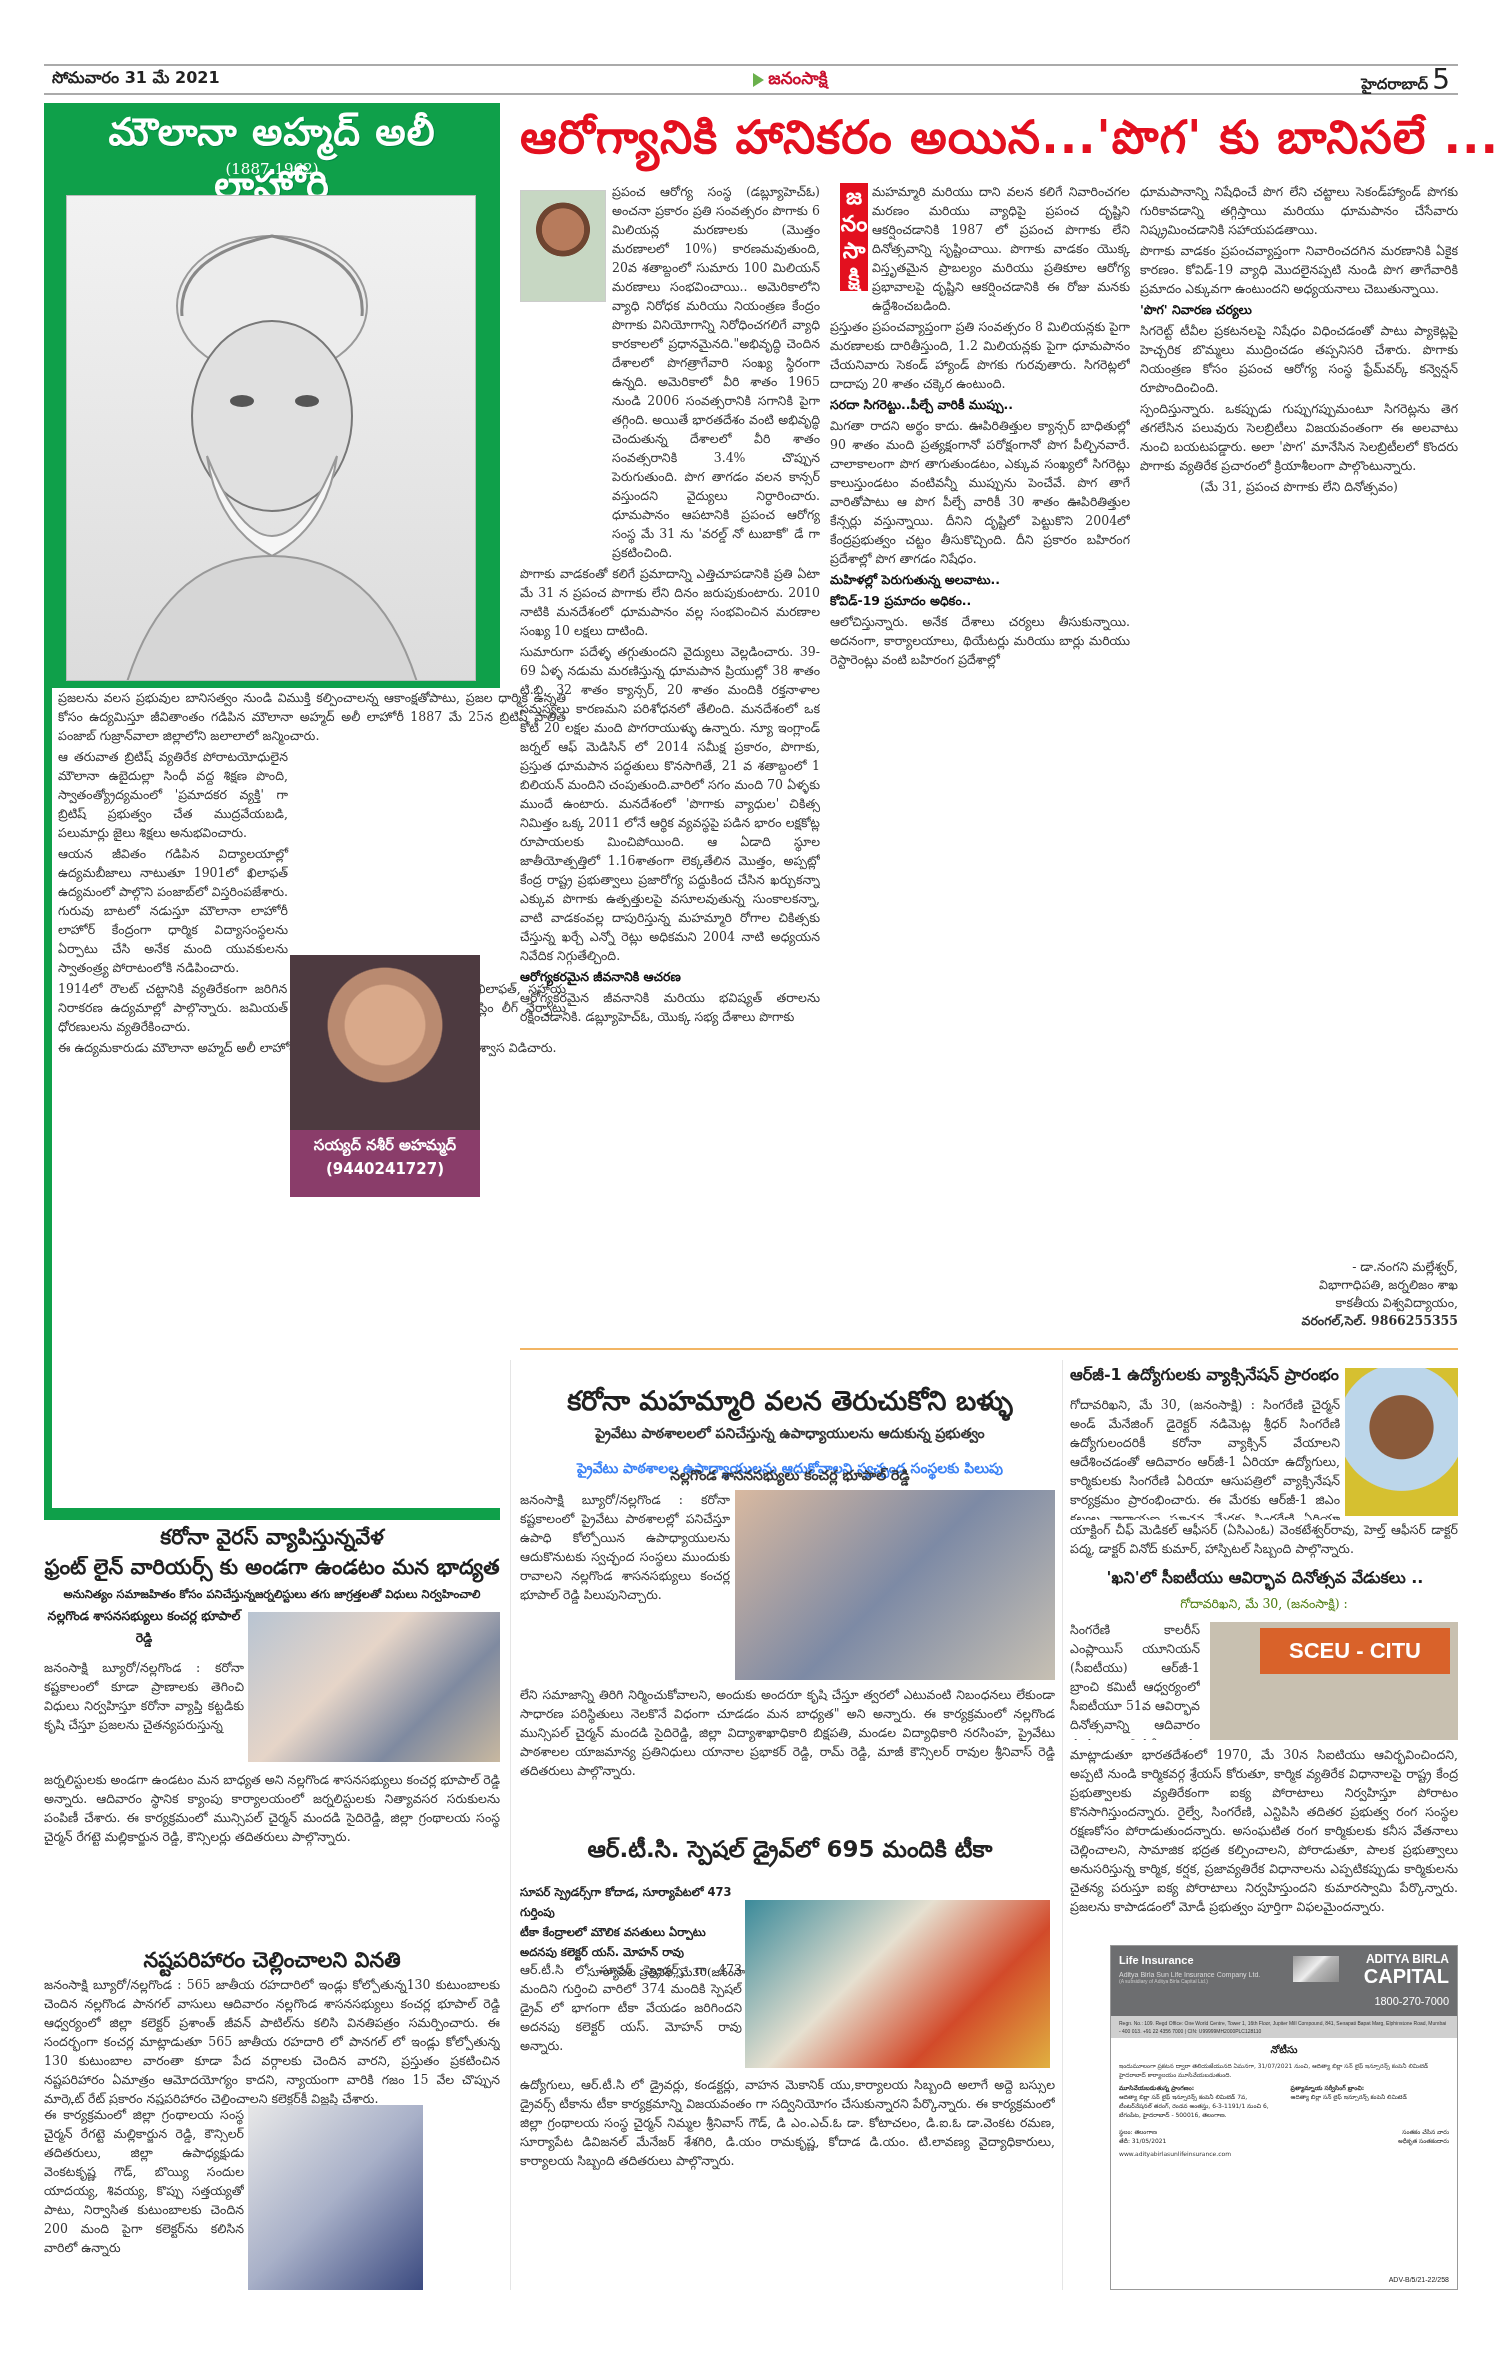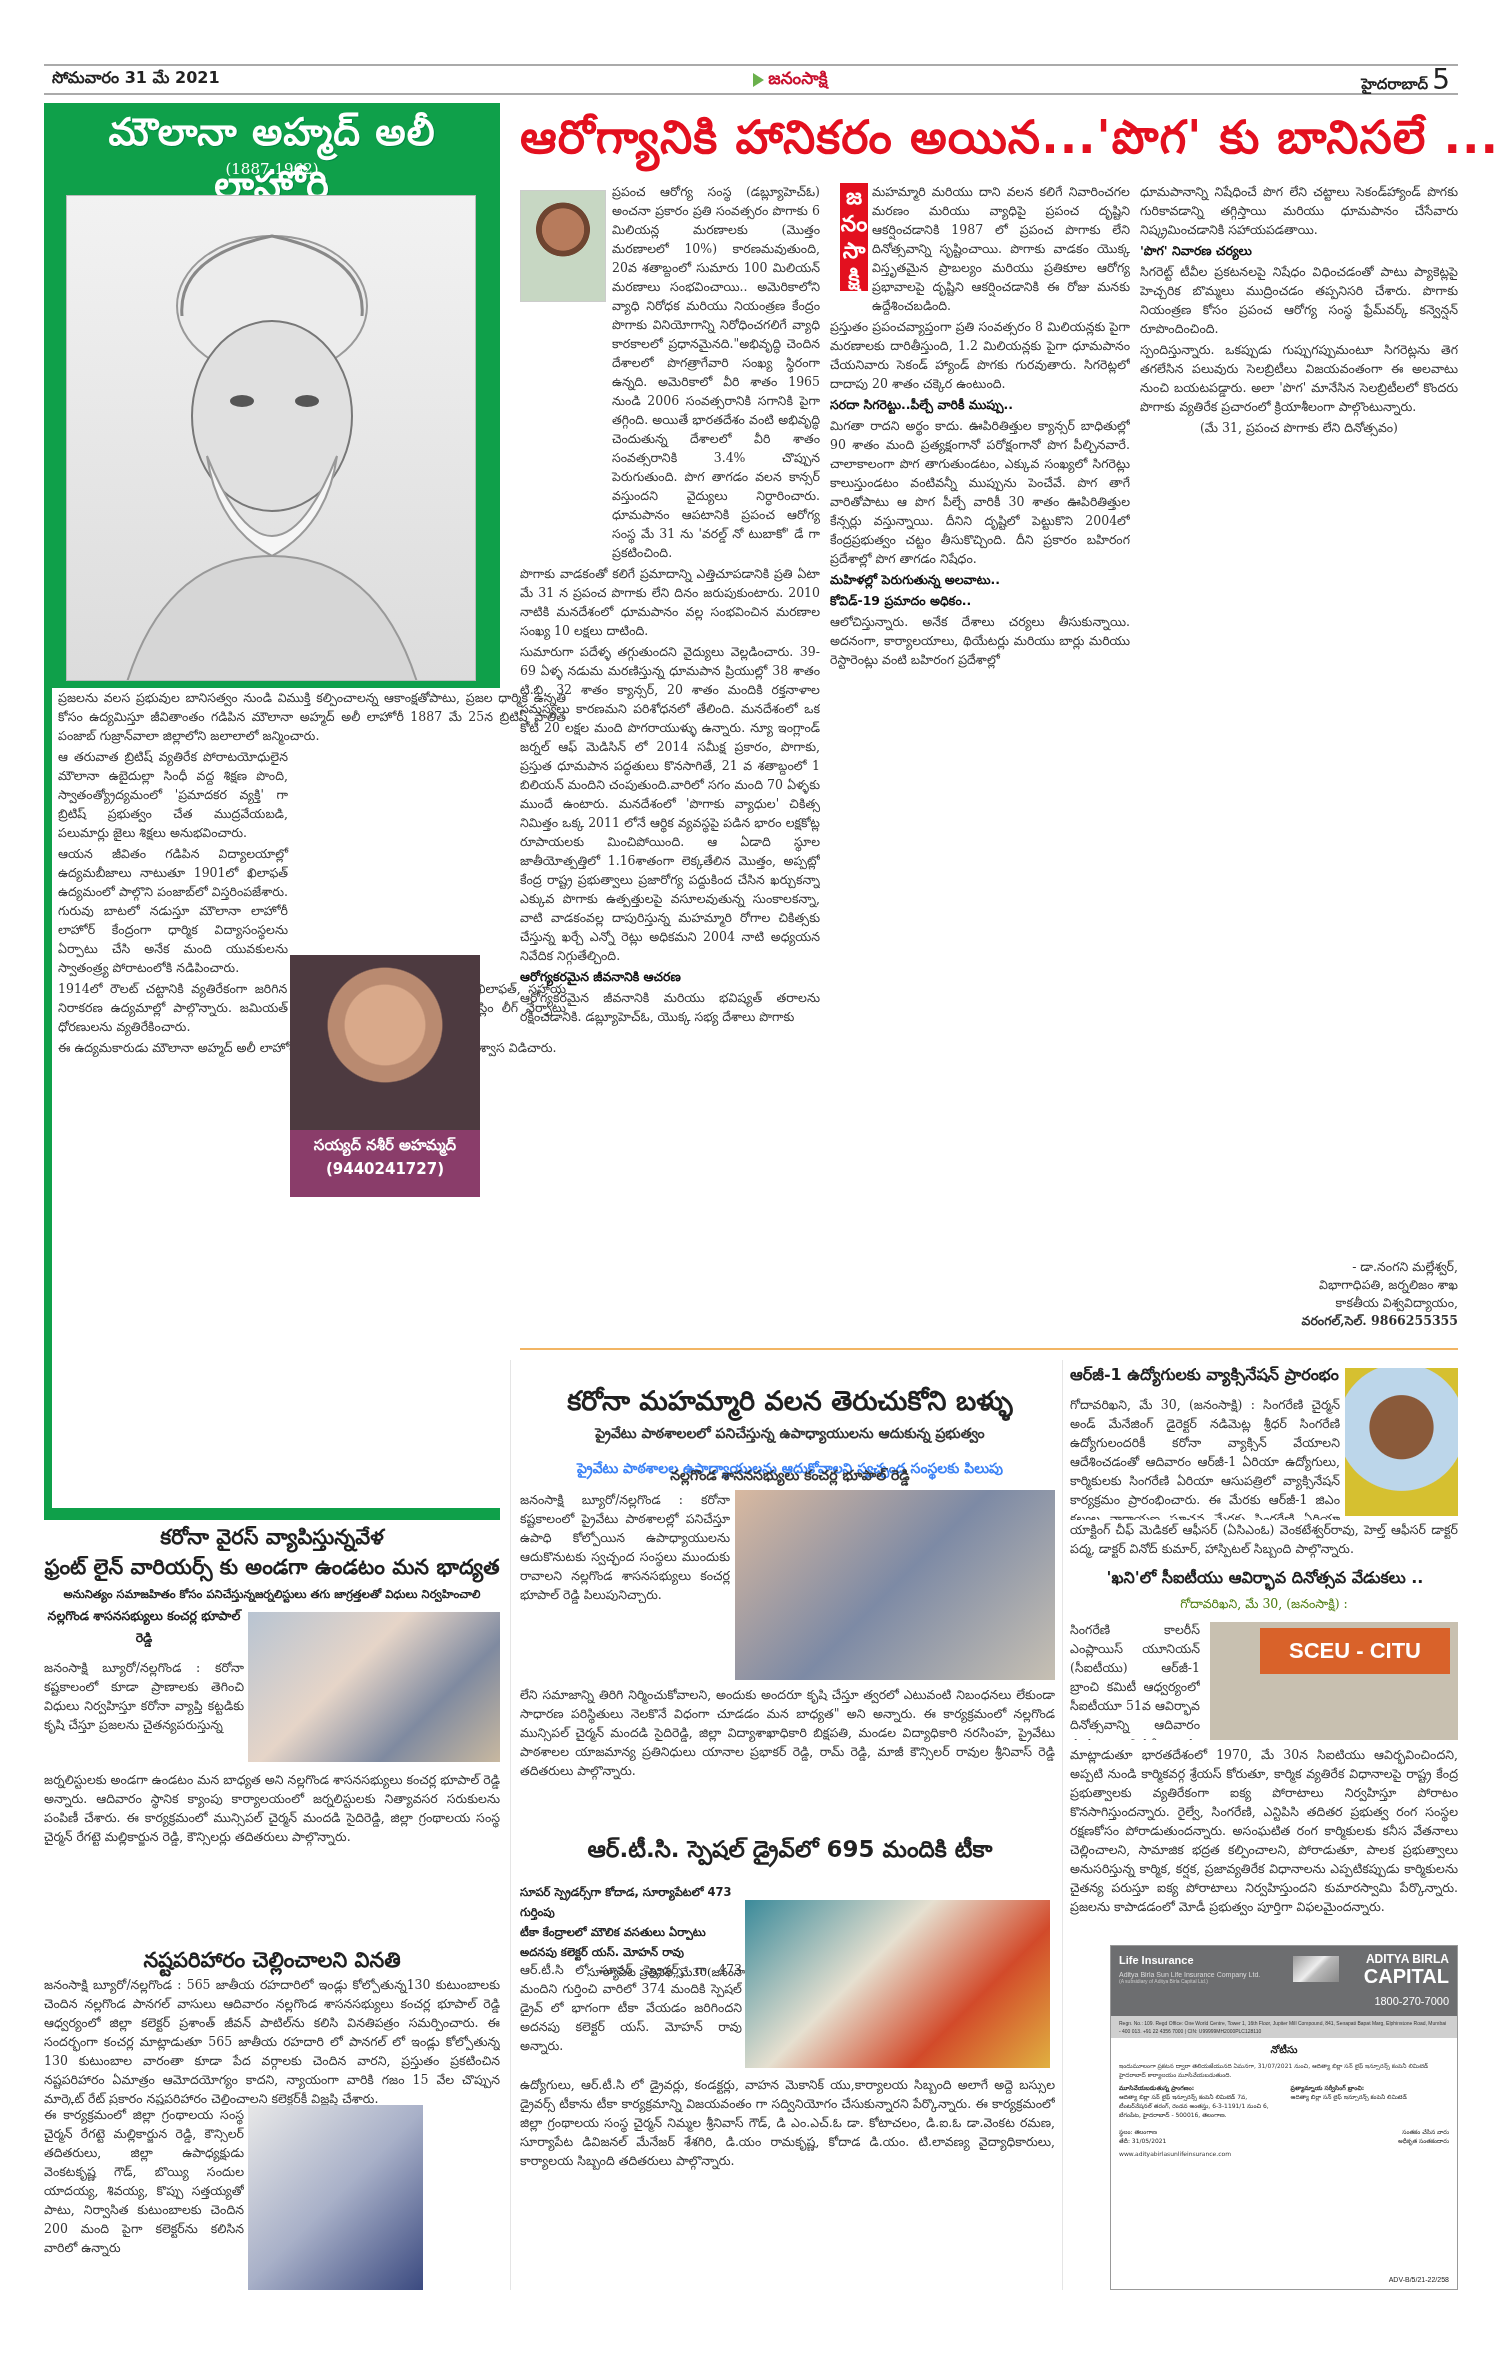--- a/index.html
+++ b/index.html
@@ -143,20 +143,21 @@
   <p style="padding-left:42px">మహమ్మారి మరియు దాని వలన కలిగే నివారించగల మరణం మరియు వ్యాధిపై ప్రపంచ దృష్టిని ఆకర్షించడానికి 1987 లో ప్రపంచ పొగాకు లేని దినోత్సవాన్ని సృష్టించాయి. పొగాకు వాడకం యొక్క విస్తృతమైన ప్రాబల్యం మరియు ప్రతికూల ఆరోగ్య ప్రభావాలపై దృష్టిని ఆకర్షించడానికి ఈ రోజు మనకు ఉద్దేశించబడింది.</p>
   <p>ప్రస్తుతం ప్రపంచవ్యాప్తంగా ప్రతి సంవత్సరం 8 మిలియన్లకు పైగా మరణాలకు దారితీస్తుంది, 1.2 మిలియన్లకు పైగా ధూమపానం చేయనివారు సెకండ్ హ్యాండ్ పొగకు గురవుతారు. సిగరెట్లలో దాదాపు 20 శాతం చక్కెర ఉంటుంది.</p>
   <p class="sub">సరదా సిగరెట్టు..పీల్చే వారికీ ముప్పు..</p>
   <p>మిగతా రాదని అర్థం కాదు. ఊపిరితిత్తుల క్యాన్సర్ బాధితుల్లో 90 శాతం మంది ప్రత్యక్షంగానో పరోక్షంగానో పొగ పీల్చినవారే. చాలాకాలంగా పొగ తాగుతుండటం, ఎక్కువ సంఖ్యలో సిగరెట్లు కాలుస్తుండటం వంటివన్నీ ముప్పును పెంచేవే. పొగ తాగే వారితోపాటు ఆ పొగ పీల్చే వారికీ 30 శాతం ఊపిరితిత్తుల కేన్సర్లు వస్తున్నాయి. దీనిని దృష్టిలో పెట్టుకొని 2004లో కేంద్రప్రభుత్వం చట్టం తీసుకొచ్చింది. దీని ప్రకారం బహిరంగ ప్రదేశాల్లో పొగ తాగడం నిషేధం.</p>
   <p class="sub">మహిళల్లో పెరుగుతున్న అలవాటు..</p>
   <p class="sub">కోవిడ్-19 ప్రమాదం అధికం..</p>
   <p>ఆలోచిస్తున్నారు. అనేక దేశాలు చర్యలు తీసుకున్నాయి. అదనంగా, కార్యాలయాలు, థియేటర్లు మరియు బార్లు మరియు రెస్టారెంట్లు వంటి బహిరంగ ప్రదేశాల్లో</p>
 </div>
 <div class="abs col col3 txt" style="height:1070px">
   <p>ధూమపానాన్ని నిషేధించే పొగ లేని చట్టాలు సెకండ్‌హ్యాండ్ పొగకు గురికావడాన్ని తగ్గిస్తాయి మరియు ధూమపానం చేసేవారు నిష్క్రమించడానికి సహాయపడతాయి.</p>
+  <p>పొగాకు వాడకం ప్రపంచవ్యాప్తంగా నివారించదగిన మరణానికి ఏకైక కారణం. కోవిడ్-19 వ్యాధి మొదలైనప్పటి నుండి పొగ తాగేవారికి ప్రమాదం ఎక్కువగా ఉంటుందని అధ్యయనాలు చెబుతున్నాయి.</p>
   <p class="sub">'పొగ' నివారణ చర్యలు</p>
   <p>సిగరెట్ట్ టీవీల ప్రకటనలపై నిషేధం విధించడంతో పాటు ప్యాకెట్లపై హెచ్చరిక బొమ్మలు ముద్రించడం తప్పనిసరి చేశారు. పొగాకు నియంత్రణ కోసం ప్రపంచ ఆరోగ్య సంస్థ ఫ్రేమ్‌వర్క్ కన్వెన్షన్ రూపొందించింది.</p>
   <p>స్పందిస్తున్నారు. ఒకప్పుడు గుప్పుగప్పుమంటూ సిగరెట్లను తెగ తగలేసిన పలువురు సెలబ్రిటీలు విజయవంతంగా ఈ అలవాటు నుంచి బయటపడ్డారు. అలా 'పొగ' మానేసిన సెలబ్రిటీలలో కొందరు పొగాకు వ్యతిరేక ప్రచారంలో క్రియాశీలంగా పాల్గొంటున్నారు.</p>
   <p style="text-align:center">(మే 31, ప్రపంచ పొగాకు లేని దినోత్సవం)</p>
 </div>
 <div class="abs byline">
   <div>- డా.నంగని మల్లేశ్వర్,</div>
   <div>విభాగాధిపతి, జర్నలిజం శాఖ</div>
   <div>కాకతీయ విశ్వవిద్యాయం,</div>
   <div style="font-weight:bold">వరంగల్,సెల్. 9866255355</div>

